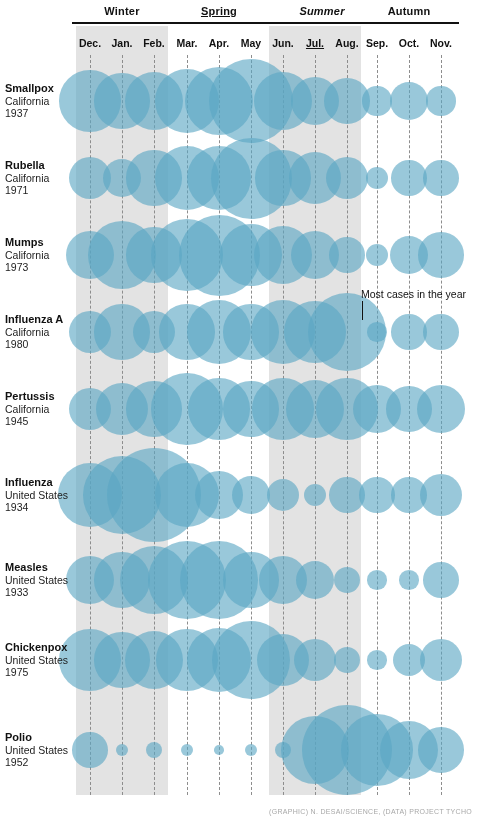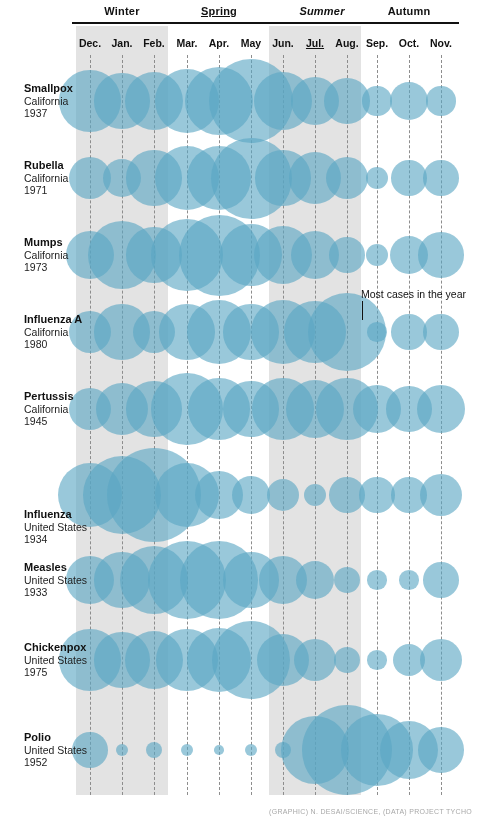--- a/index.html
+++ b/index.html
@@ -52,21 +52,21 @@
     border-left: 1px dashed #8d8d8d;
   }
   .bubble {
     position: absolute;
     border-radius: 50%;
     background: #5aa7c4;
     opacity: 0.62;
   }
   .row-label {
     position: absolute;
-    left: 24px;
+    left: 5px;
     width: 70px;
     line-height: 12.5px;
   }
   .row-disease {
     font-size: 11px;
     font-weight: bold;
     color: #111;
     display: block;
   }
   .row-place, .row-year {
@@ -258,21 +258,21 @@
     <div class="row-label" style="top: 313px;">
       <span class="row-disease">Influenza A</span>
       <span class="row-place">California</span>
       <span class="row-year">1980</span>
     </div>
     <div class="row-label" style="top: 390px;">
       <span class="row-disease">Pertussis</span>
       <span class="row-place">California</span>
       <span class="row-year">1945</span>
     </div>
-    <div class="row-label" style="top: 476px; margin-top: 32px;">
+    <div class="row-label" style="top: 476px;">
       <span class="row-disease">Influenza</span>
       <span class="row-place">United States</span>
       <span class="row-year">1934</span>
     </div>
     <div class="row-label" style="top: 561px;">
       <span class="row-disease">Measles</span>
       <span class="row-place">United States</span>
       <span class="row-year">1933</span>
     </div>
     <div class="row-label" style="top: 641px;">

